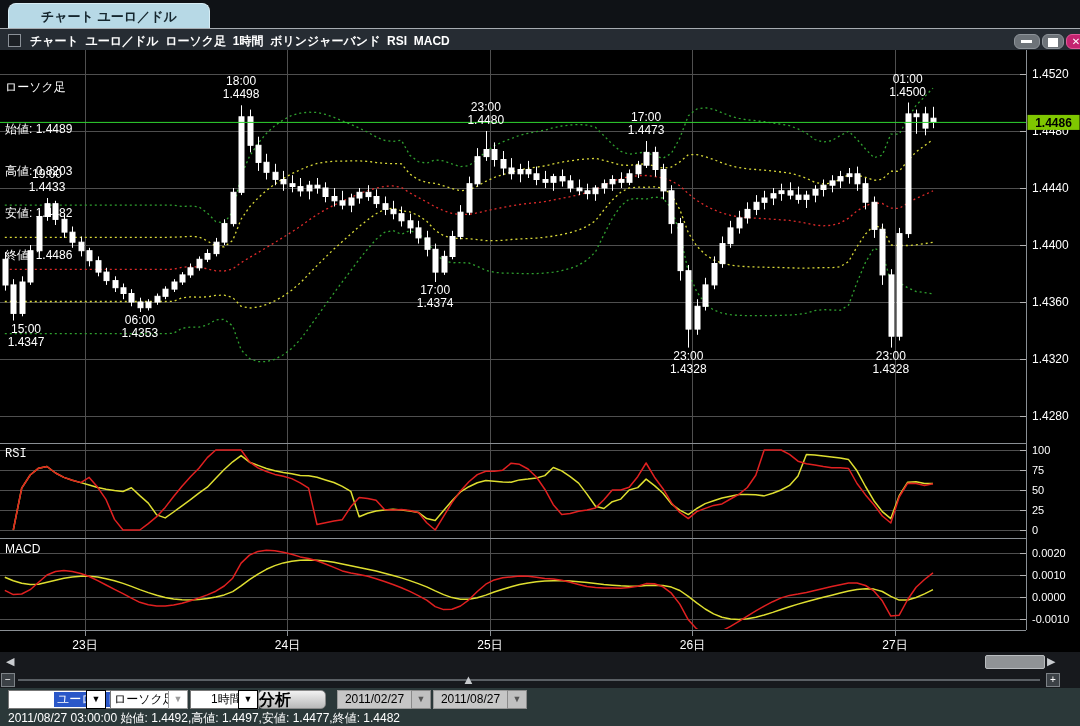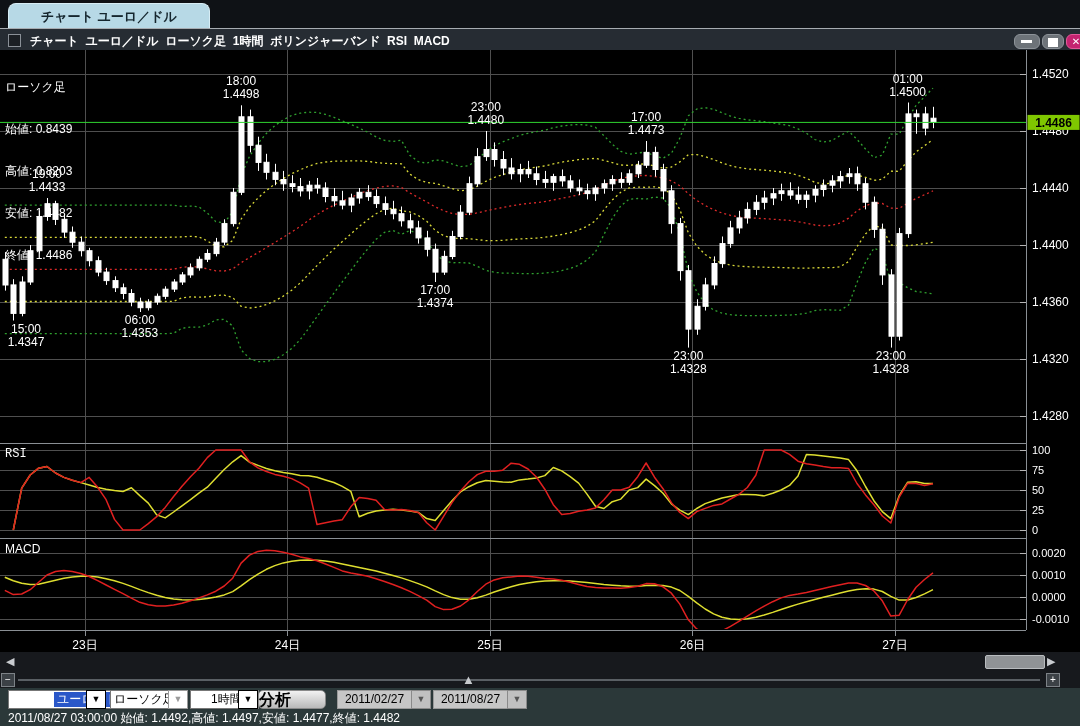--- a/index.html
+++ b/index.html
@@ -446,21 +446,21 @@
           <polyline fill="none" stroke="#dede30" points="13.3,480.0 21.7,438.1 30.2,425.0 38.6,418.2 47.0,416.5 55.5,423.0 63.9,427.4 72.3,430.3 80.8,432.6 89.2,435.0 97.7,437.5 106.1,439.2 114.5,440.5 123.0,441.5 131.4,437.8 139.8,445.6 148.3,453.1 156.7,464.9 165.2,467.9 173.6,462.0 182.0,455.8 190.5,449.7 198.9,443.2 207.3,437.2 215.8,428.2 224.2,419.5 232.7,411.8 241.1,405.6 249.5,412.2 258.0,415.4 266.4,418.5 274.8,420.7 283.3,422.4 291.7,423.8 300.2,425.5 308.6,425.7 317.0,427.3 325.5,430.0 333.9,432.5 342.3,436.4 350.8,441.3 359.2,466.8 367.7,463.2 376.1,461.1 384.5,460.0 393.0,459.2 401.4,460.0 409.8,461.1 418.3,462.4 426.7,468.6 435.2,470.6 443.6,460.5 452.0,450.8 460.5,441.9 468.9,436.7 477.3,432.7 485.8,430.5 494.2,431.2 502.7,431.9 511.1,432.2 519.5,429.9 528.0,429.1 536.4,428.0 544.8,425.6 553.3,417.5 561.7,420.9 570.2,426.7 578.6,433.1 587.0,444.1 595.5,456.3 603.9,458.5 612.3,451.7 620.8,449.1 629.2,440.0 637.7,437.6 646.1,429.1 654.5,435.6 663.0,443.2 671.4,453.9 679.8,460.2 688.3,464.6 696.7,458.5 705.2,453.6 713.6,450.7 722.0,448.0 730.5,446.2 738.9,444.5 747.3,444.5 755.8,444.7 764.2,445.9 772.7,443.3 781.1,440.0 789.5,435.4 798.0,426.1 806.4,404.5 814.8,405.1 823.3,405.9 831.7,406.9 840.2,408.1 848.6,409.6 857.0,420.8 865.5,436.5 873.9,450.7 882.3,461.6 890.8,468.6 899.2,445.7 907.7,432.2 916.1,431.7 924.5,433.6 933.0,433.6"></polyline>
           <polyline fill="none" stroke="#e02020" points="13.3,480.0 21.7,438.1 30.2,425.0 38.6,418.2 47.0,416.5 55.5,423.0 63.9,427.4 72.3,430.3 80.8,432.6 89.2,427.4 97.7,437.3 106.1,449.7 114.5,469.4 123.0,480.0 131.4,480.0 139.8,480.0 148.3,473.6 156.7,466.7 165.2,457.4 173.6,446.5 182.0,436.2 190.5,426.7 198.9,418.2 207.3,407.6 215.8,400.0 224.2,400.0 232.7,400.0 241.1,400.0 249.5,411.8 258.0,417.9 266.4,421.5 274.8,424.4 283.3,426.3 291.7,428.6 300.2,432.8 308.6,438.2 317.0,474.5 325.5,472.7 333.9,470.9 342.3,469.7 350.8,456.8 359.2,447.5 367.7,448.5 376.1,450.3 384.5,459.4 393.0,460.0 401.4,459.4 409.8,460.5 418.3,462.4 426.7,472.7 435.2,480.0 443.6,466.3 452.0,452.6 460.5,440.9 468.9,431.8 477.3,424.6 485.8,421.2 494.2,421.2 502.7,420.2 511.1,413.2 519.5,414.3 528.0,419.0 536.4,427.0 544.8,439.2 553.3,454.7 561.7,464.4 570.2,463.5 578.6,461.3 587.0,460.0 595.5,457.9 603.9,449.7 612.3,440.0 620.8,440.0 629.2,437.3 637.7,426.7 646.1,413.0 654.5,427.2 663.0,438.7 671.4,452.7 679.8,462.4 688.3,468.6 696.7,461.6 705.2,458.4 713.6,455.4 722.0,453.9 730.5,449.0 738.9,444.3 747.3,437.5 755.8,425.2 764.2,400.0 772.7,400.0 781.1,400.0 789.5,404.4 798.0,411.2 806.4,413.7 814.8,415.0 823.3,416.6 831.7,417.8 840.2,417.8 848.6,418.5 857.0,433.5 865.5,444.9 873.9,454.7 882.3,466.0 890.8,473.0 899.2,447.0 907.7,433.2 916.1,433.5 924.5,435.4 933.0,433.8"></polyline>
         </g>
         <g clip-path="url(#cq)" stroke-width="1.5" stroke-linejoin="round">
           <polyline fill="none" stroke="#dede30" points="4.8,527.2 13.3,530.7 21.7,533.3 30.2,534.6 38.6,534.2 47.0,532.3 55.5,530.2 63.9,528.2 72.3,526.9 80.8,526.2 89.2,526.3 97.7,527.1 106.1,528.7 114.5,530.8 123.0,533.4 131.4,536.4 139.8,539.6 148.3,542.6 156.7,545.3 165.2,547.4 173.6,548.9 182.0,549.8 190.5,550.0 198.9,549.6 207.3,548.6 215.8,547.1 224.2,544.9 232.7,541.6 241.1,535.9 249.5,529.7 258.0,524.1 266.4,519.3 274.8,515.6 283.3,512.9 291.7,511.2 300.2,510.3 308.6,510.0 317.0,510.2 325.5,510.9 333.9,512.2 342.3,514.0 350.8,515.8 359.2,517.5 367.7,519.2 376.1,521.1 384.5,523.2 393.0,525.5 401.4,527.9 409.8,530.6 418.3,533.6 426.7,536.9 435.2,540.9 443.6,544.6 452.0,547.6 460.5,549.2 468.9,549.3 477.3,547.8 485.8,545.1 494.2,542.0 502.7,539.2 511.1,536.8 519.5,534.6 528.0,532.9 536.4,531.8 544.8,531.1 553.3,530.7 561.7,530.7 570.2,531.0 578.6,531.7 587.0,532.6 595.5,533.6 603.9,534.5 612.3,535.2 620.8,535.8 629.2,536.2 637.7,536.2 646.1,535.6 654.5,535.3 663.0,535.6 671.4,537.1 679.8,540.5 688.3,546.4 696.7,552.9 705.2,559.0 713.6,563.9 722.0,567.2 730.5,569.1 738.9,569.5 747.3,568.8 755.8,567.2 764.2,565.0 772.7,562.4 781.1,559.5 789.5,556.7 798.0,554.1 806.4,551.8 814.8,549.5 823.3,547.3 831.7,545.2 840.2,543.1 848.6,541.1 857.0,539.5 865.5,538.7 873.9,539.1 882.3,541.5 890.8,546.4 899.2,550.1 907.7,550.0 916.1,547.5 924.5,543.9 933.0,539.7"></polyline>
           <polyline fill="none" stroke="#e02020" points="4.8,540.4 13.3,544.6 21.7,544.0 30.2,539.7 38.6,532.3 47.0,525.0 55.5,521.5 63.9,520.6 72.3,521.4 80.8,523.5 89.2,526.5 97.7,530.6 106.1,535.0 114.5,539.4 123.0,543.7 131.4,548.2 139.8,552.3 148.3,554.8 156.7,556.0 165.2,556.0 173.6,554.9 182.0,553.2 190.5,550.8 198.9,547.9 207.3,544.9 215.8,541.2 224.2,536.0 232.7,528.2 241.1,513.1 249.5,505.1 258.0,501.4 266.4,500.3 274.8,500.8 283.3,502.3 291.7,504.3 300.2,506.9 308.6,508.6 317.0,510.8 325.5,514.0 333.9,517.4 342.3,520.9 350.8,523.1 359.2,524.4 367.7,526.2 376.1,528.7 384.5,531.5 393.0,534.5 401.4,537.8 409.8,541.4 418.3,545.6 426.7,550.2 435.2,556.6 443.6,559.6 452.0,559.3 460.5,556.0 468.9,549.8 477.3,541.5 485.8,534.2 494.2,529.9 502.7,527.8 511.1,527.0 519.5,526.1 528.0,526.2 536.4,527.2 544.8,528.5 553.3,529.1 561.7,530.3 570.2,532.3 578.6,534.4 587.0,536.5 595.5,537.6 603.9,538.0 612.3,537.9 620.8,538.3 629.2,537.6 637.7,536.2 646.1,533.6 654.5,533.8 663.0,536.8 671.4,543.2 679.8,554.1 688.3,569.8 696.7,579.0 705.2,583.2 713.6,583.5 722.0,580.8 730.5,576.4 738.9,571.4 747.3,566.1 755.8,560.9 764.2,556.1 772.7,551.7 781.1,547.9 789.5,545.4 798.0,544.0 806.4,542.4 814.8,540.5 823.3,538.6 831.7,536.6 840.2,534.7 848.6,533.0 857.0,533.0 865.5,535.5 873.9,540.9 882.3,550.8 890.8,566.1 899.2,565.2 907.7,549.5 916.1,537.3 924.5,529.5 933.0,522.9"></polyline>
         </g>
       </svg>
     <div class="legend">
       <div>ローソク足</div>
-      <div>始値: 0.8439</div>
+      <div>始値: 1.4489</div>
       <div>高値: 0.8203</div>
       <div>安値: 1.4482</div>
       <div>終値: 1.4486</div>
     </div>
     <div class="plabel rsi">RSI</div>
     <div class="plabel macd">MACD</div>
   </div>
 
   <div class="scrollrow">
     <span class="sarr left">◀</span>

